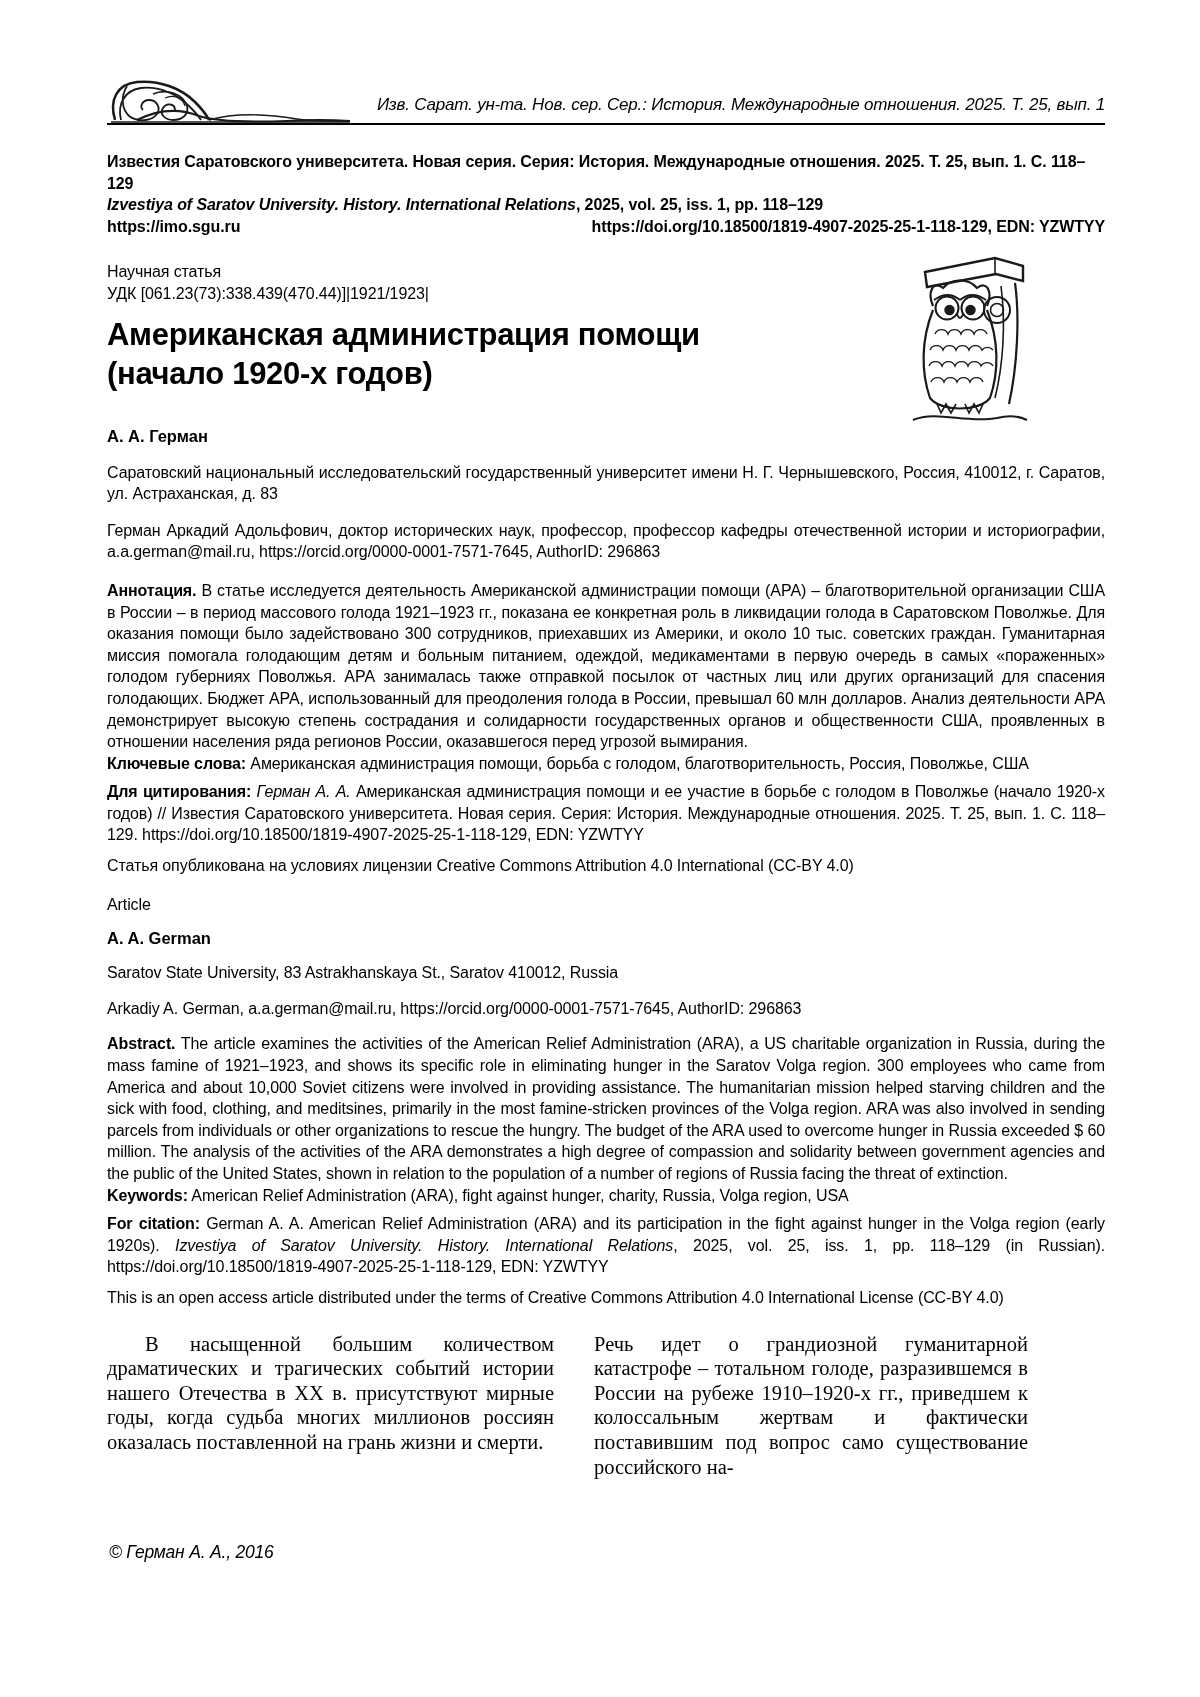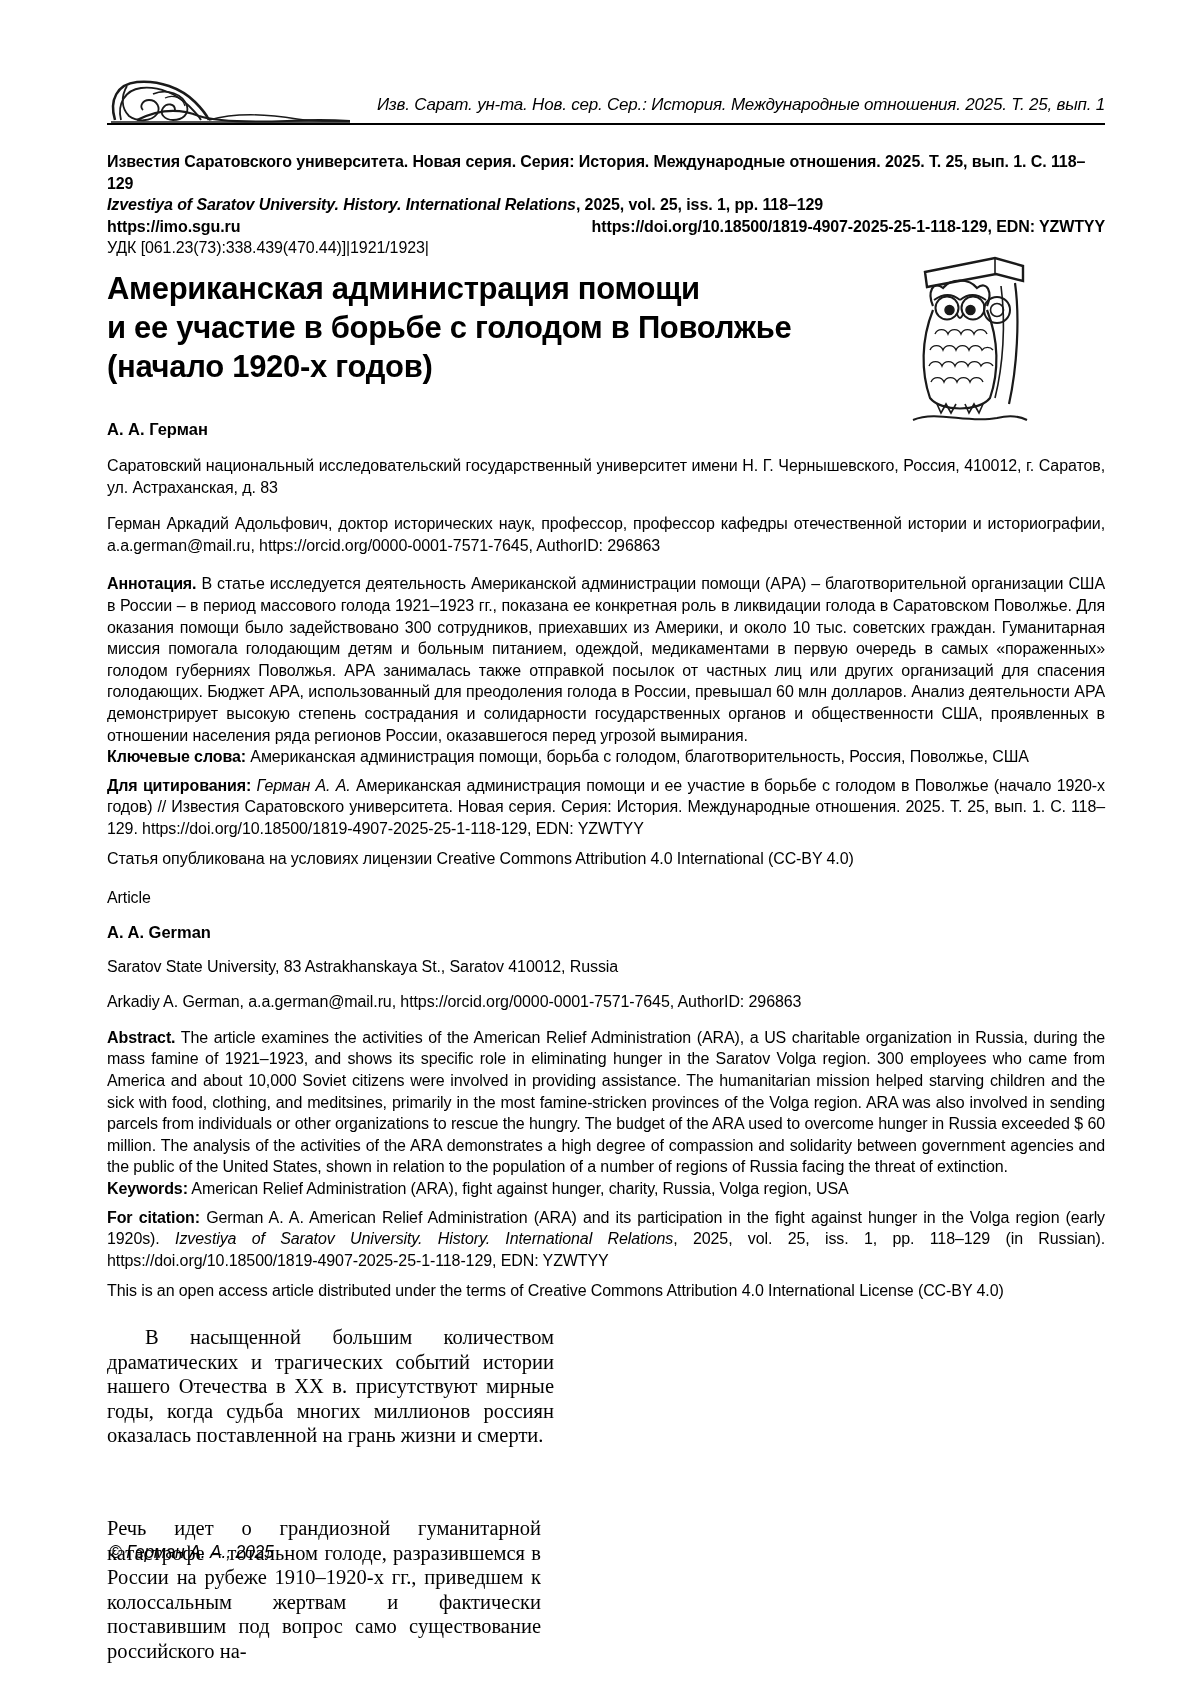--- a/index.html
+++ b/index.html
@@ -51,25 +51,24 @@
   .title-en { margin-top: 16px; font-weight: 700; }
   .author-en { margin-top: 14px; font-weight: 700; font-size: 16.5px; }
   .affil-en { margin-top: 14px; }
   .bio-en { margin-top: 14px; }
   .abstract-en { margin-top: 14px; }
   .forcite-en { margin-top: 7px; }
   .license-en { margin-top: 9px; }
   
   .columns {
     margin-top: 23px;
-    display: flex; gap: 68px;
+    display: flex; gap: 40px;
     font-family: "Liberation Serif", serif;
     font-size: 20.5px; line-height: 24.6px;
     text-align: justify;
-    flex-direction: column;
   }
   .col-l { width: 447px; text-indent: 38px; }
   .col-r { width: 434px; }
   
   .copyright {
     position: absolute; left: 109px; top: 1542px;
     font-style: italic; font-size: 17.5px; letter-spacing: -0.2px;
   }
   svg path, svg circle, svg ellipse { fill: none; stroke: #1a1a1a; }
 </style>
@@ -94,25 +93,25 @@
 
   <section class="cite-top meta">
     <div>Известия Саратовского университета. Новая серия. Серия: История. Международные отношения. 2025. Т. 25, вып. 1. С. 118–129</div>
     <div><span class="it">Izvestiya of Saratov University. History. International Relations</span><span>, 2025, vol. 25, iss. 1, pp. 118–129</span></div>
     <div class="row3">
       <span>https://imo.sgu.ru</span>
       <span>https://doi.org/10.18500/1819-4907-2025-25-1-118-129, EDN:  YZWTYY</span>
     </div>
   </section>
 
+  <div class="meta article-type-ru">Научная статья</div>
   <div class="meta">УДК [061.23(73):338.439(470.44)]|1921/1923|</div>
 
   <h1 class="title-ru">
     <div>Американская администрация помощи</div>
-    <div>и ее участие в борьбе с голодом в Поволжье</div>
     <div>(начало 1920-х годов)</div>
   </h1>
 
   <svg class="owl" viewBox="0 0 134 188" aria-hidden="true">
 
     <path d="M28,24 L98,10 L126,18 L126,33 L99,26 L30,39 Z" stroke-width="2.4"></path>
     <path d="M98,10 L98,26" stroke-width="1.6"></path>
 
     <path d="M118,35 C123,70 120,120 112,156" stroke-width="2.2"></path>
     <path d="M104,38 C109,76 106,118 98,150" stroke-width="1.6"></path>
@@ -159,15 +158,15 @@
   <p class="meta just"><span class="b">Keywords:</span><span> American Relief Administration (ARA), fight against hunger, charity, Russia, Volga region, USA</span></p>
 
   <p class="meta just forcite-en"><span class="b">For citation:</span><span> German A. A. American Relief Administration (ARA) and its participation in the fight against hunger in the Volga region (early 1920s). </span><span class="it">Izvestiya of Saratov University. History. International Relations</span><span>, 2025, vol. 25, iss. 1, pp. 118–129 (in Russian). https://doi.org/10.18500/1819-4907-2025-25-1-118-129, EDN:  YZWTYY</span></p>
   <p class="meta license-en">This is an open access article distributed under the terms of Creative Commons Attribution 4.0 International License (CC-BY 4.0)</p>
 
   <section class="columns">
     <p class="col-l">В насыщенной большим количеством драматических и трагических событий истории нашего Отечества в XX в. присутствуют мирные годы, когда судьба многих миллионов россиян оказалась поставленной на грань жизни и смерти.</p>
     <p class="col-r">Речь идет о грандиозной гуманитарной катастрофе – тотальном голоде, разразившемся в России на рубеже 1910–1920-х гг., приведшем к колоссальным жертвам и фактически поставившим под вопрос само существование российского на-</p>
   </section>
 
-  <div class="copyright">© Герман А. А., 2025</div>
+  <div class="copyright">© Герман А. А., 2016</div>
 
 </div>
 
 </body></html>

